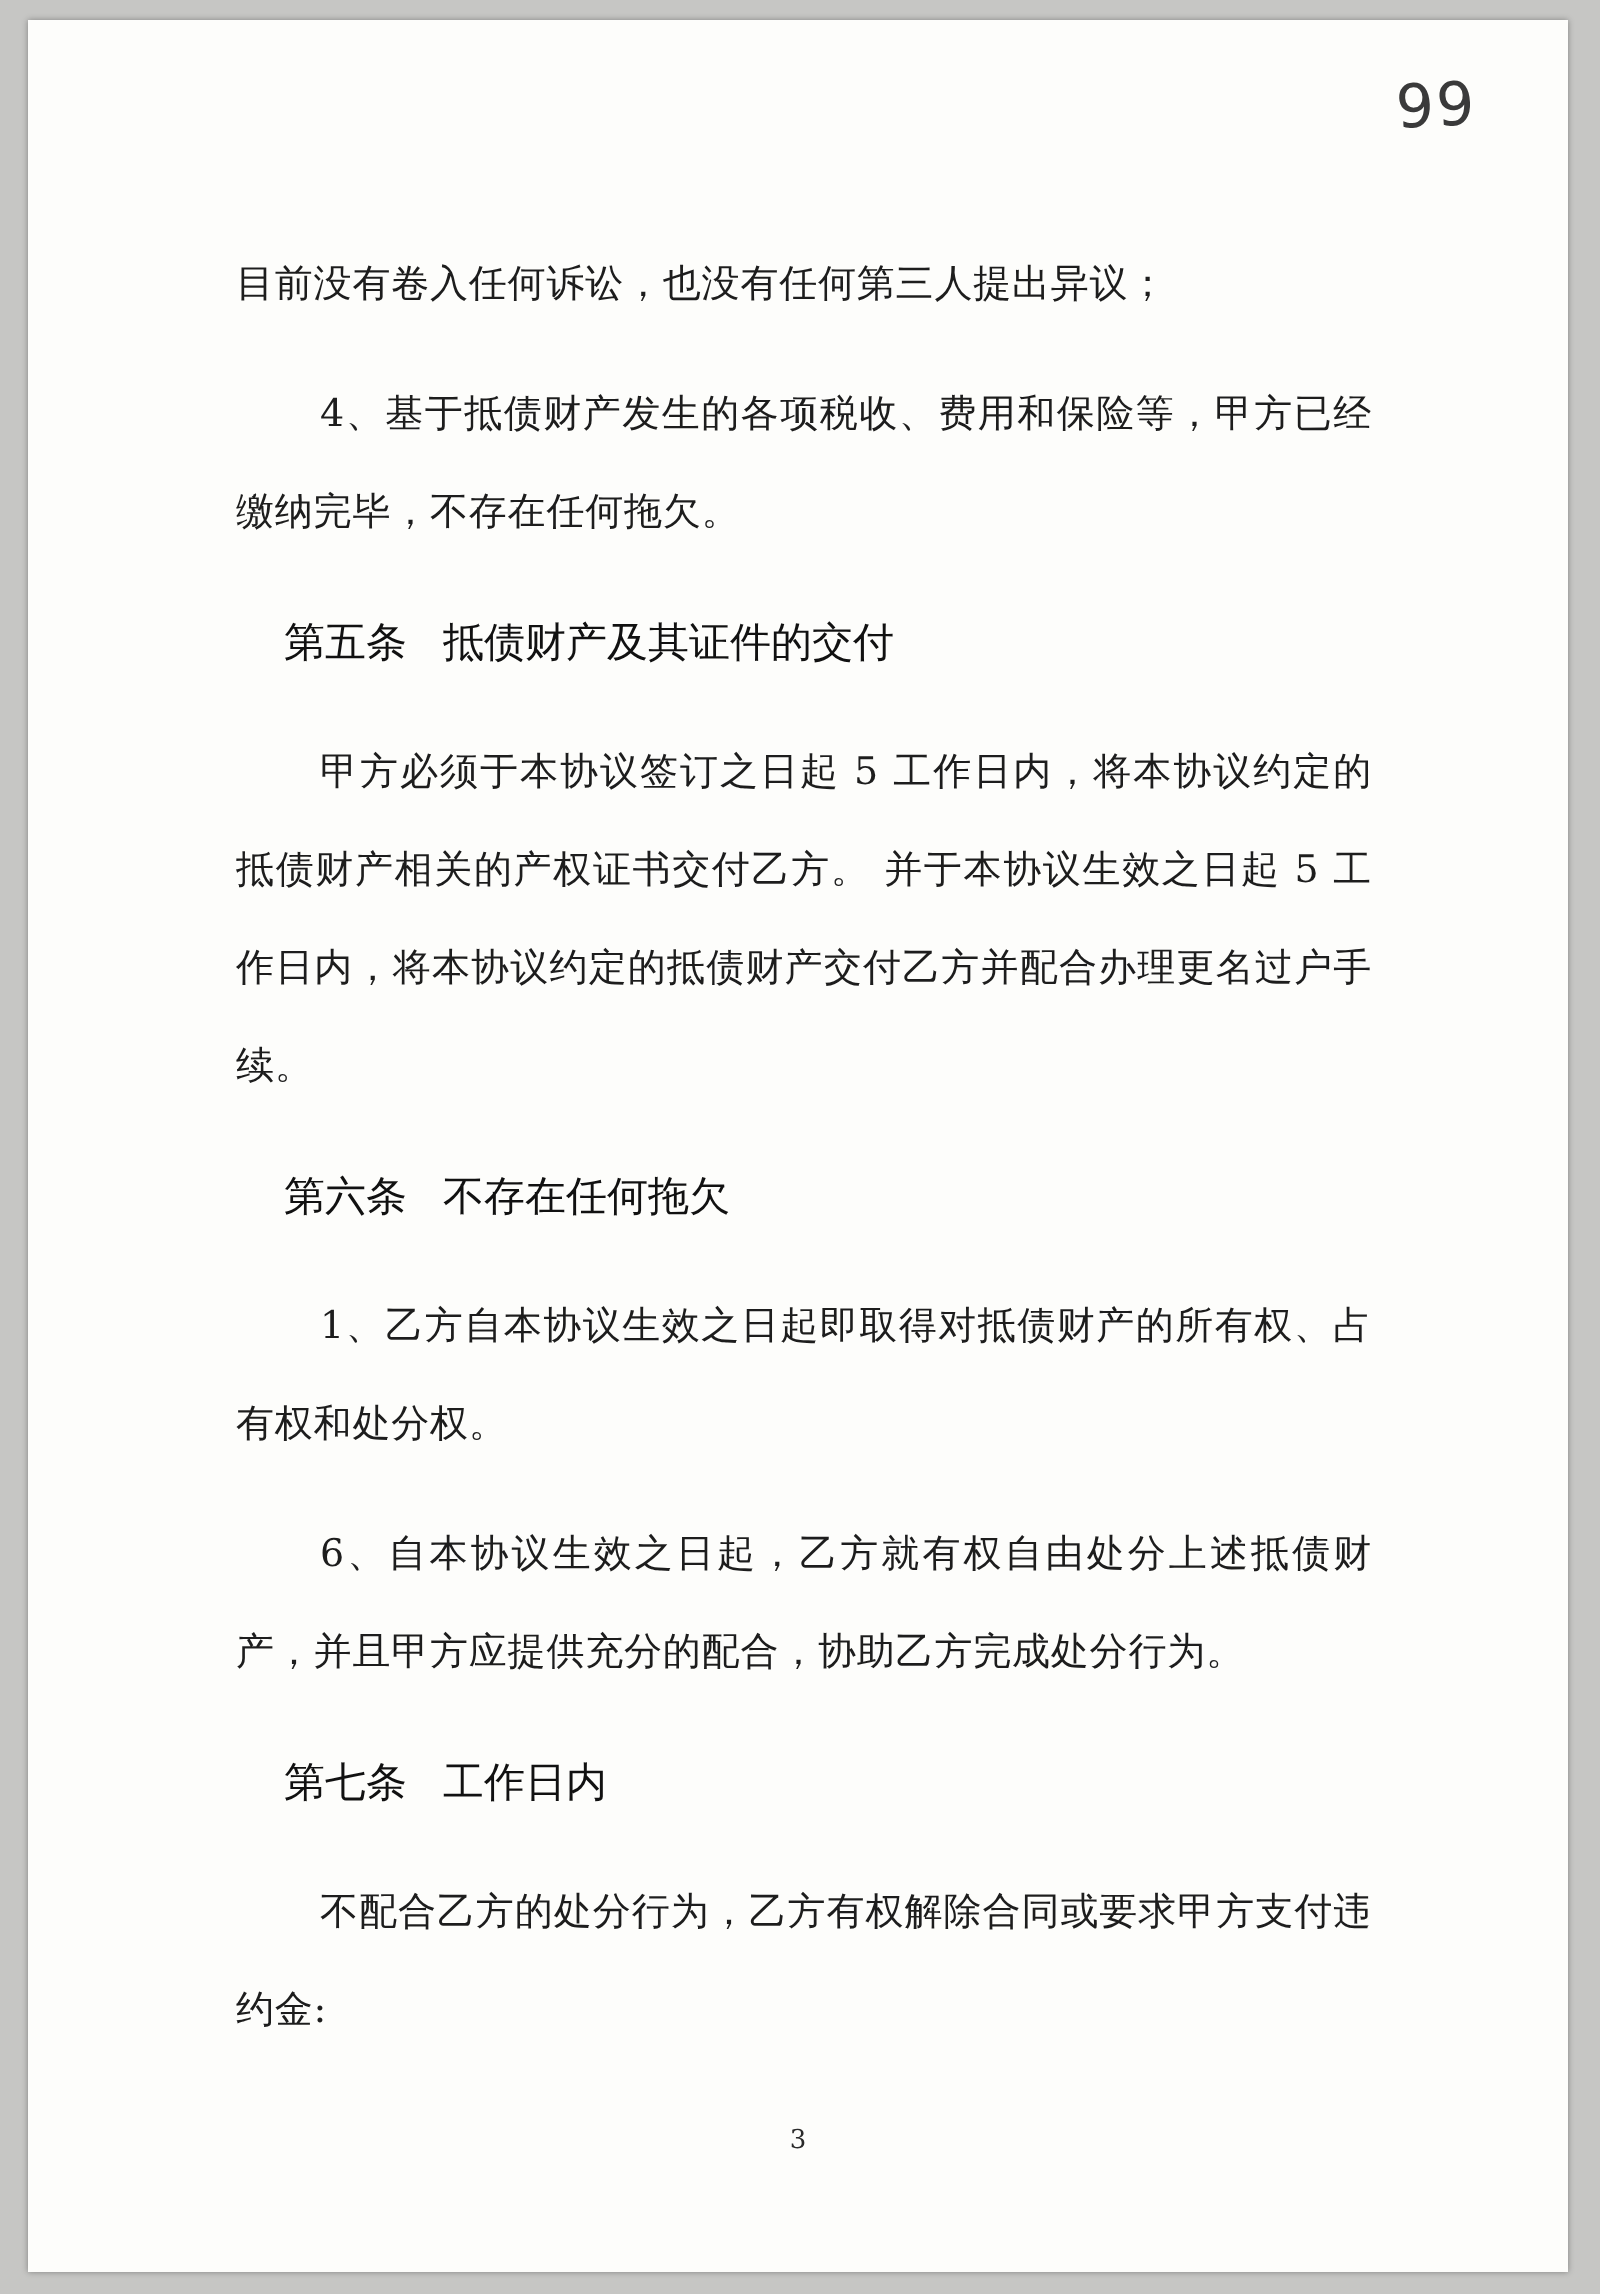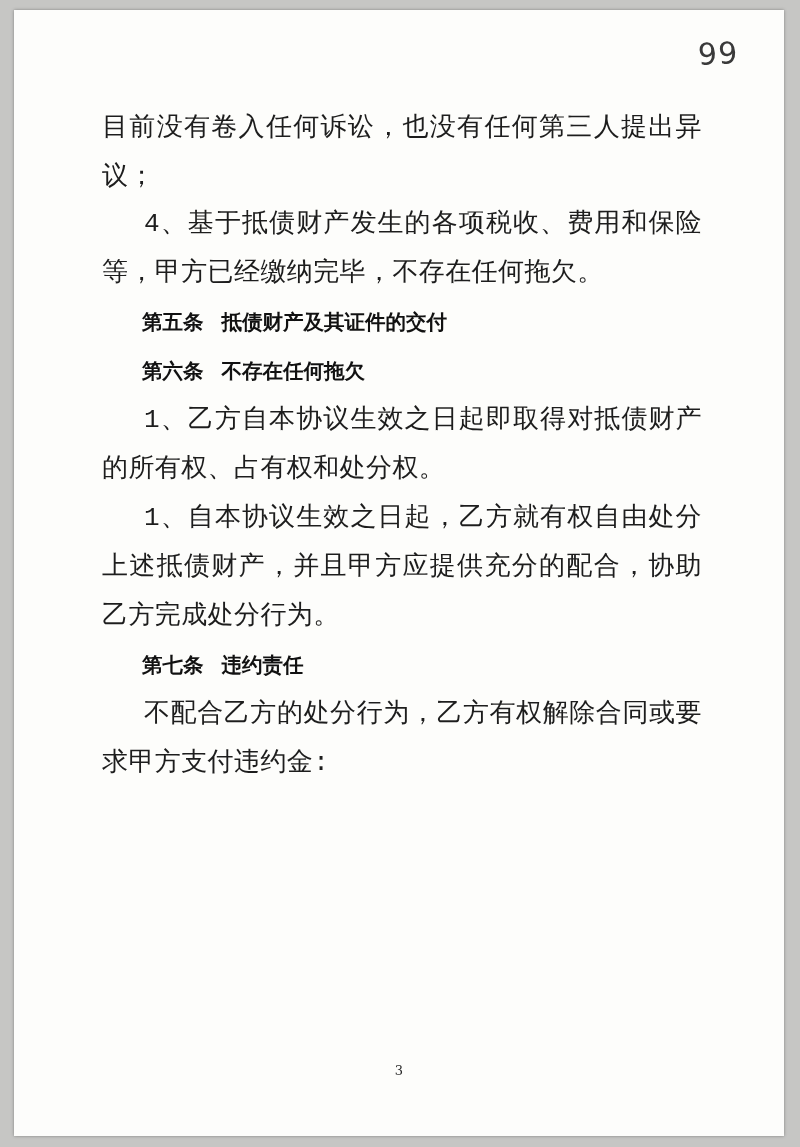--- a/index.html
+++ b/index.html
@@ -44,37 +44,36 @@
     letter-spacing: 1px;
     transform: rotate(-3deg);
   }
   .doc-body {
     position: absolute;
     left: 88px;
     top: 92px;
     width: 600px;
   }
   .para {
-    font-size: 26px;
+    font-size: 19px;
     line-height: 49px;
     color: #1d1d1d;
     text-align: justify;
     letter-spacing: 0.4px;
-    margin: 0;
+    margin: 16px;
     font-family: "DejaVu Serif", "Liberation Serif", serif;
   }
   .para.indent {
     text-indent: 42px;
-    font-family: Liberation Mono, monospace;
   }
   .heading {
     font-size: 20.5px;
     line-height: 49px;
     color: #111;
-    font-weight: bold;
+    font-weight: normal;
     text-indent: 40px;
     margin: 0;
     font-family: "DejaVu Serif", "Liberation Serif", serif;
   }
   .heading .gap {
     display: inline-block;
     width: 18px;
   }
   .footer-page-num {
     position: absolute;
@@ -99,31 +98,32 @@
       <div class="doc-body">
 
         <p class="para">目前没有卷入任何诉讼，也没有任何第三人提出异议；</p>
 
         <p class="para indent">4、基于抵债财产发生的各项税收、费用和保险等，甲方已经缴纳完毕，不存在任何拖欠。</p>
 
         <p class="heading">
           <span>第五条</span><span class="gap"></span><span>抵债财产及其证件的交付</span>
         </p>
 
+        <p class="para indent">甲方必须于本协议签订之日起 5 工作日内，将本协议约定的抵债财产相关的产权证书交付乙方。 并于本协议生效之日起 5 工作日内，将本协议约定的抵债财产交付乙方并配合办理更名过户手续。</p>
 
         <p class="heading">
           <span>第六条</span><span class="gap"></span><span>不存在任何拖欠</span>
         </p>
 
         <p class="para indent">1、乙方自本协议生效之日起即取得对抵债财产的所有权、占有权和处分权。</p>
 
-        <p class="para indent">1、自本协议生效之日起，乙方就有权自由处分上述抵债财产，并且甲方应提供充分的配合，协助乙方完成处分行为。</p>
+        <p class="para indent">6、自本协议生效之日起，乙方就有权自由处分上述抵债财产，并且甲方应提供充分的配合，协助乙方完成处分行为。</p>
 
         <p class="heading">
-          <span>第七条</span><span class="gap"></span><span>违约责任</span>
+          <span>第七条</span><span class="gap"></span><span>工作日内</span>
         </p>
 
         <p class="para indent">不配合乙方的处分行为，乙方有权解除合同或要求甲方支付违约金:</p>
 
 
 
       </div>
 
       <div class="footer-page-num">3</div>
 

